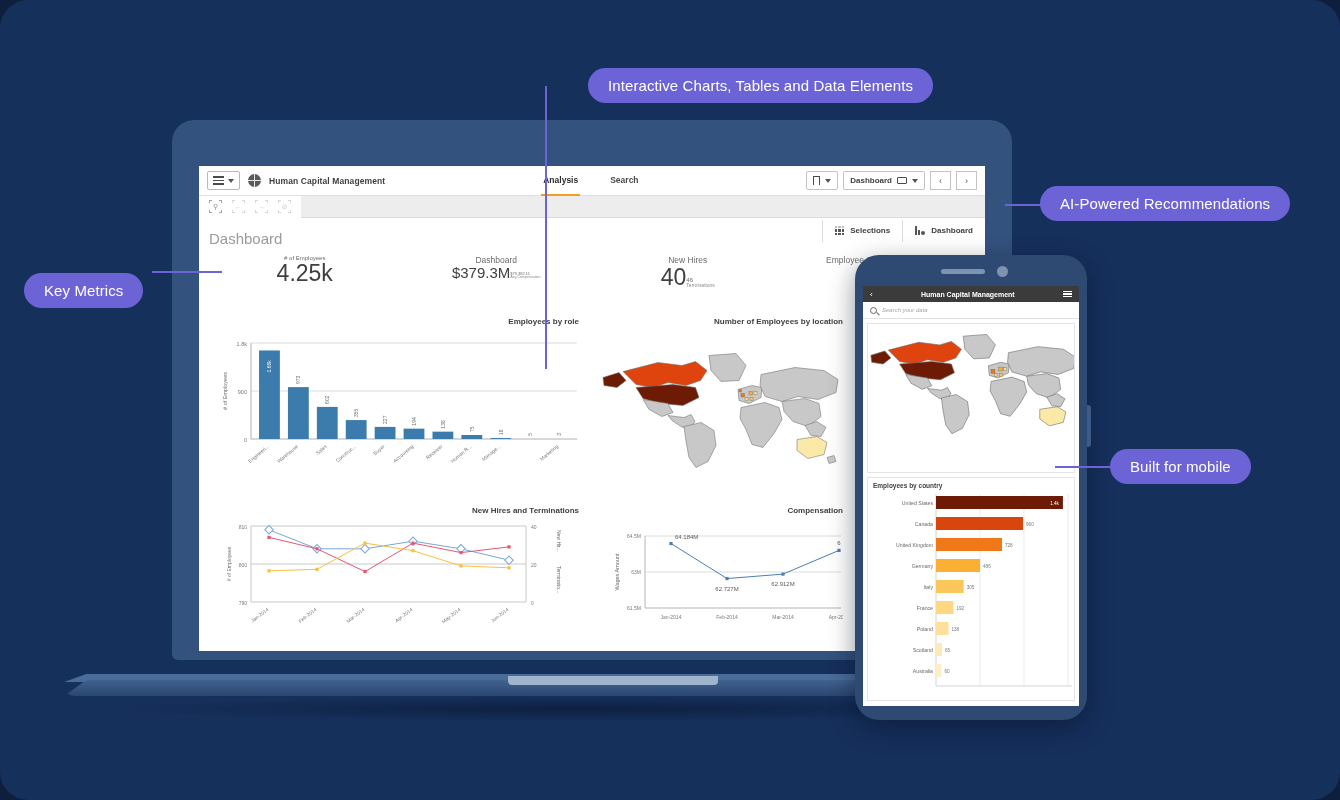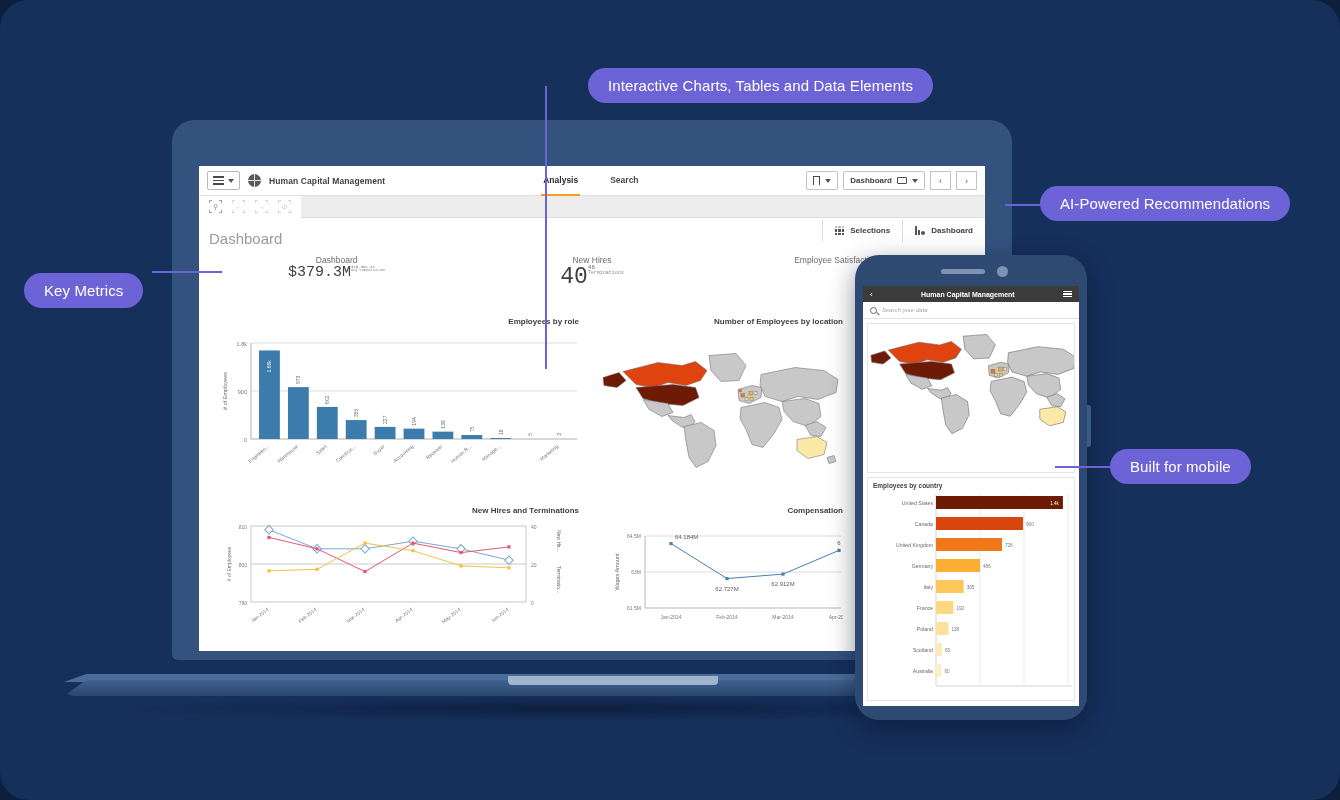--- a/index.html
+++ b/index.html
@@ -119,21 +119,21 @@
   .q-sheet-title {
     font-size: 15px; color: #9b9b9b; padding: 12px 0 0 10px; font-weight: 300;
   }
   .q-canvas { position: relative; padding: 0 10px; }
 
   
   .kpi-row { display: flex; height: 48px; margin-top: 8px; }
   .kpi { flex: 1; text-align: center; display:flex; flex-direction:column; align-items:center; justify-content:flex-start;}
   .kpi .lbl { font-size: 8.5px; color: #6c6c6c; font-weight: 300; }
   .kpi .val { font-size: 23px; color: #3f3f3f; font-weight: 300; line-height: 1.1; }
-  .kpi .val-row { display:flex; align-items:flex-start;font-family:Liberation Mono, monospace; }
+  .kpi .val-row { display:flex; align-items:flex-end; }
   .kpi .sub { text-align:left; line-height:1.05; margin-bottom:2px;}
   .kpi .sub .s1 { font-size:4px; color:#6c6c6c; display:block;}
   .kpi .sub .s2 { font-size:3.6px; color:#8c8c8c; display:block;}
 
   
   .panel-title { font-size: 8px; font-weight: bold; color: #3f3f3f; margin-bottom: 3px; text-align: right;}
   .charts-row { display:flex; gap: 14px; margin-top: 14px; }
   .panel { background:#fff; }
 
   svg text { font-family: "Liberation Sans", sans-serif; }
@@ -277,20 +277,24 @@
           <span>Dashboard</span>
         </div>
       </div>
     </div>
 
     <div class="q-sheet-title">Dashboard</div>
 
     <div class="q-canvas">
 
       <div class="kpi-row">
+        <div class="kpi">
+          <span class="lbl" style="font-size:6px"># of Employees</span>
+          <span class="val">4.25k</span>
+        </div>
         <div class="kpi">
           <span class="lbl">Dashboard</span>
           <div class="val-row">
             <span class="val" style="font-size:15px">$379.3M</span>
             <span class="sub">
               <span class="s1">$79,382.11</span>
               <span class="s2">Avg Compensation</span>
             </span>
           </div>
         </div>

